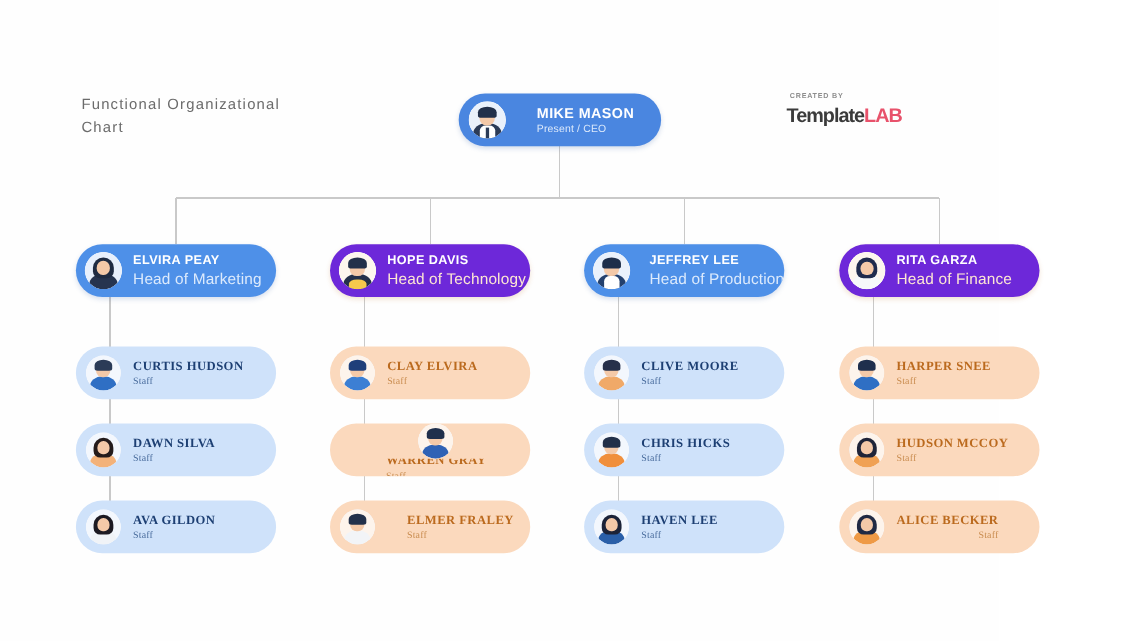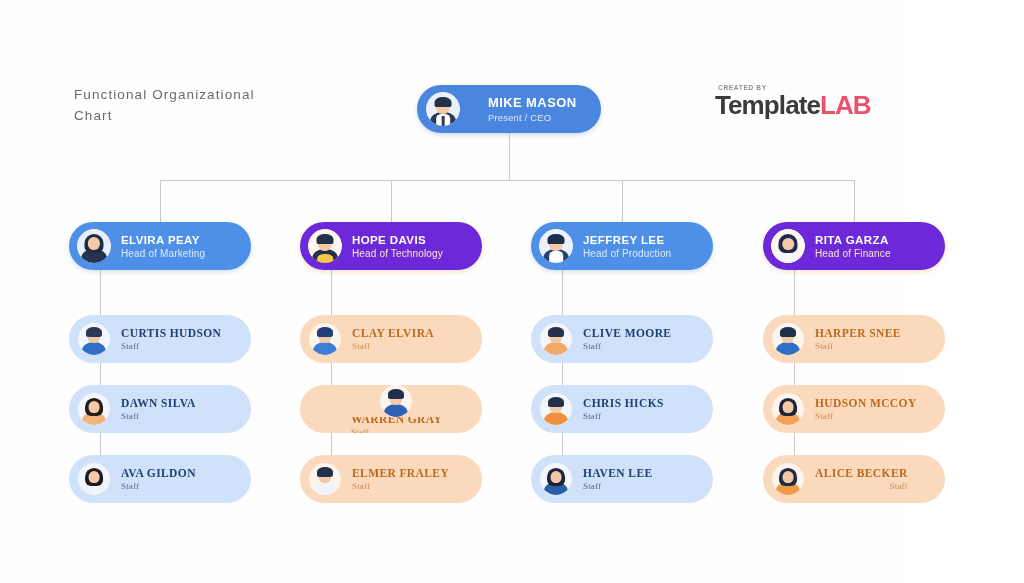--- a/index.html
+++ b/index.html
@@ -44,21 +44,21 @@
   }
   .logo-created {
     font-size: 6.5px;
     letter-spacing: 0.7px;
     color: #8d8d8d;
     font-weight: 700;
     margin-left: 3px;
     margin-bottom: 1px;
   }
   .logo-main {
-    font-size: 26px;
+    font-size: 18px;
     font-weight: 700;
     letter-spacing: -0.9px;
     line-height: 26px;
     white-space: nowrap;
   }
   .logo-template { color: #3b3b3b; }
   .logo-lab { color: #e8526b; }
 
   
   .connectors {
@@ -113,21 +113,21 @@
   
   .node.mgr {
     width: 182px; height: 48px;
     top: 222px;
   }
   .node.mgr.blue { background: #4e90e8; box-shadow: 0 2px 5px rgba(60,100,170,0.20); }
   .node.mgr.orange { background: #6d28d9; box-shadow: 0 2px 5px rgba(190,110,40,0.20); }
   .node.mgr .avatar { width: 34px; height: 34px; margin-left: 8px; }
   .node.mgr .labels { margin-left: 10px; }
   .node.mgr .nm { font-size: 11.5px; color: #ffffff; }
-  .node.mgr .rl { font-size: 10px; margin-top: 2px; }
+  .node.mgr .rl { font-size: 14px; margin-top: 2px; }
   .node.mgr.blue .rl { color: #dceafc; }
   .node.mgr.orange .rl { color: #fde6d3; }
 
   
   .node.staff {
     width: 182px; height: 48px; font-family: Liberation Serif, serif;
   }
   .node.staff.blue { background: #cfe2fa; }
   .node.staff.orange { background: #fbd9bd; }
   .node.staff .avatar { width: 32px; height: 32px; margin-left: 9px; }
@@ -343,36 +343,36 @@
         <div class="head"></div>
         <div class="hair" style="background:#20304c"></div>
       </div>
     </div>
     <div class="labels">
       <div class="nm">WARREN GRAY</div>
       <div class="rl">Staff</div>
     </div>
   </div>
 
-  <div class="node staff orange" style="left:300px; top:455px;">
+  <div class="node staff orange" style="left:300px; top:455px;gap:18px;">
     <div class="avatar">
       <div class="av">
         <div class="bg" style="background:#fdf4ec"></div>
         <div class="body" style="background:#f2f4f7"></div>
         <div class="head"></div>
         <div class="hair" style="background:#22304a"></div>
       </div>
     </div>
     <div class="labels">
       <div class="nm">ELMER FRALEY</div>
       <div class="rl">Staff</div>
     </div>
   </div>
 
-  <div class="node mgr blue" style="left:531px;">
+  <div class="node mgr blue" style="left:531px;justify-content:space-between;">
     <div class="avatar">
       <div class="av">
         <div class="bg" style="background:#eaf1fb"></div>
         <div class="body" style="background:#23406e"></div>
         <div class="collar"></div>
         <div class="head"></div>
         <div class="hair" style="background:#1e2e4a"></div>
       </div>
     </div>
     <div class="labels">

